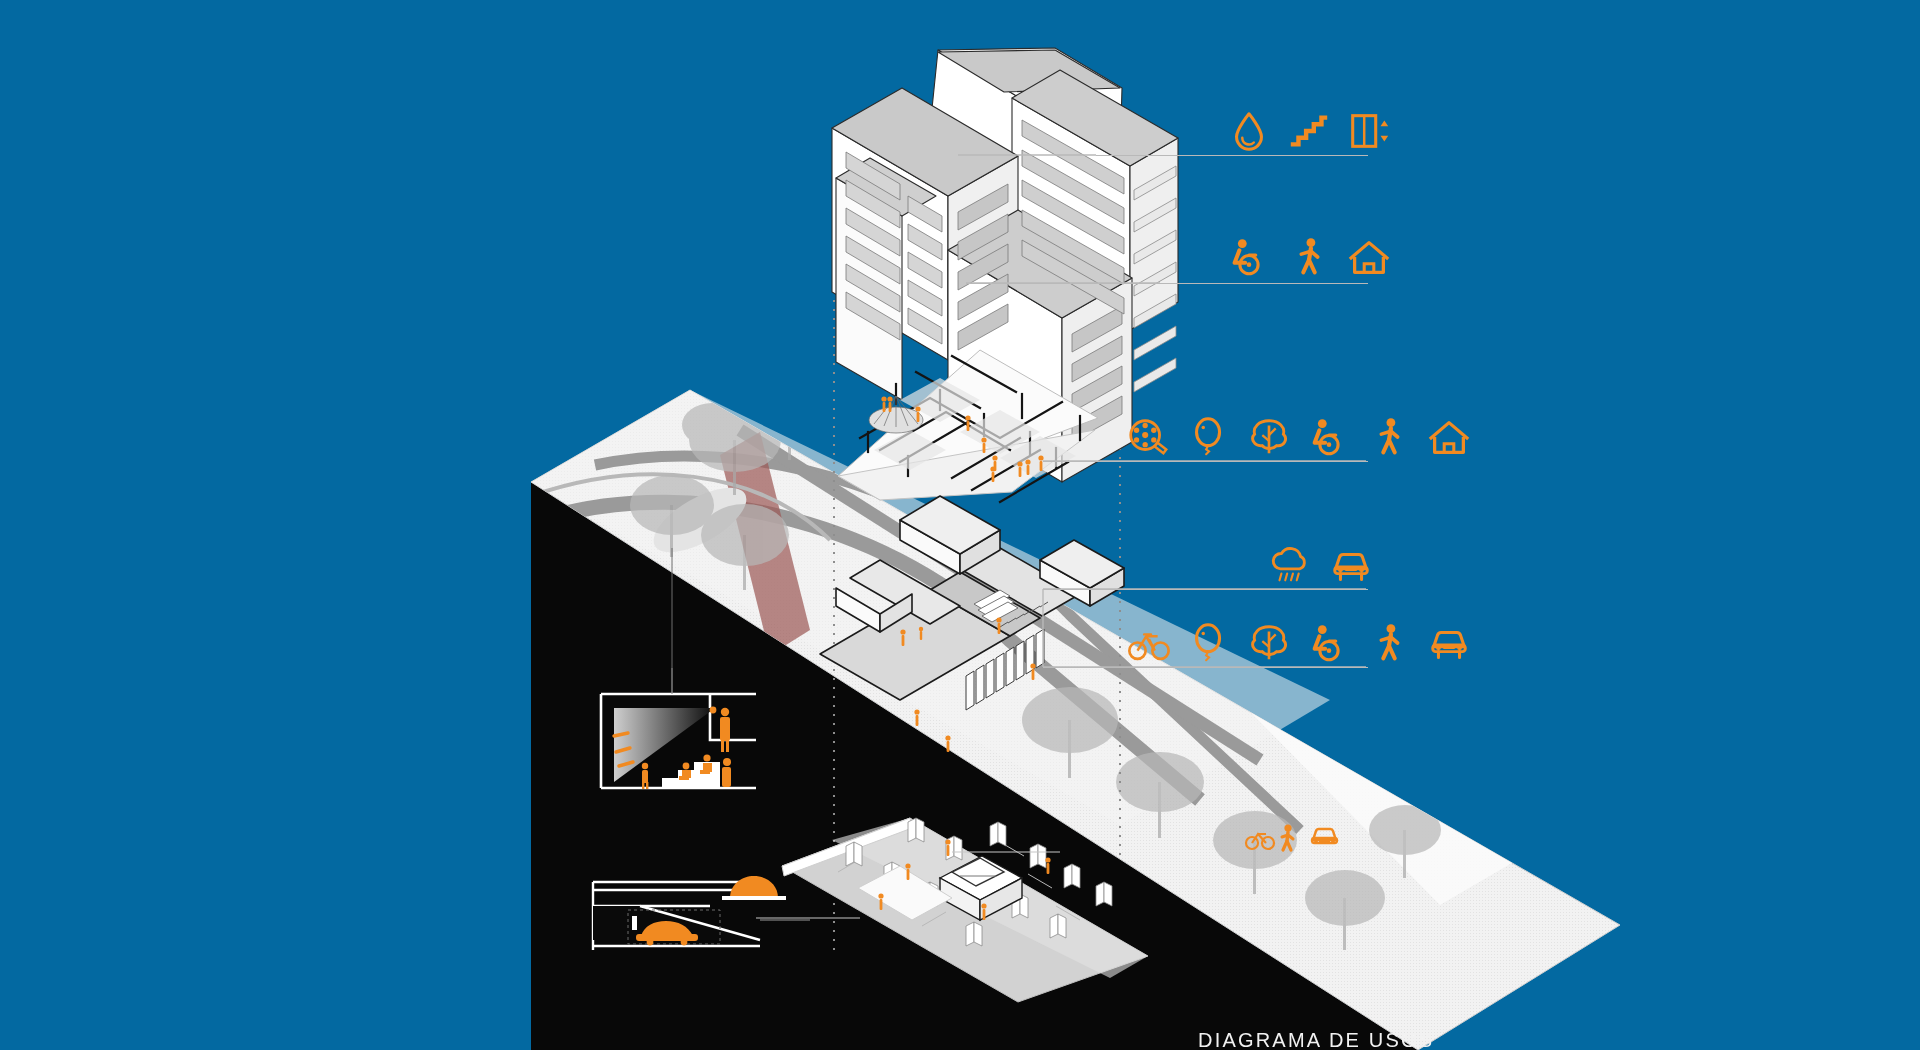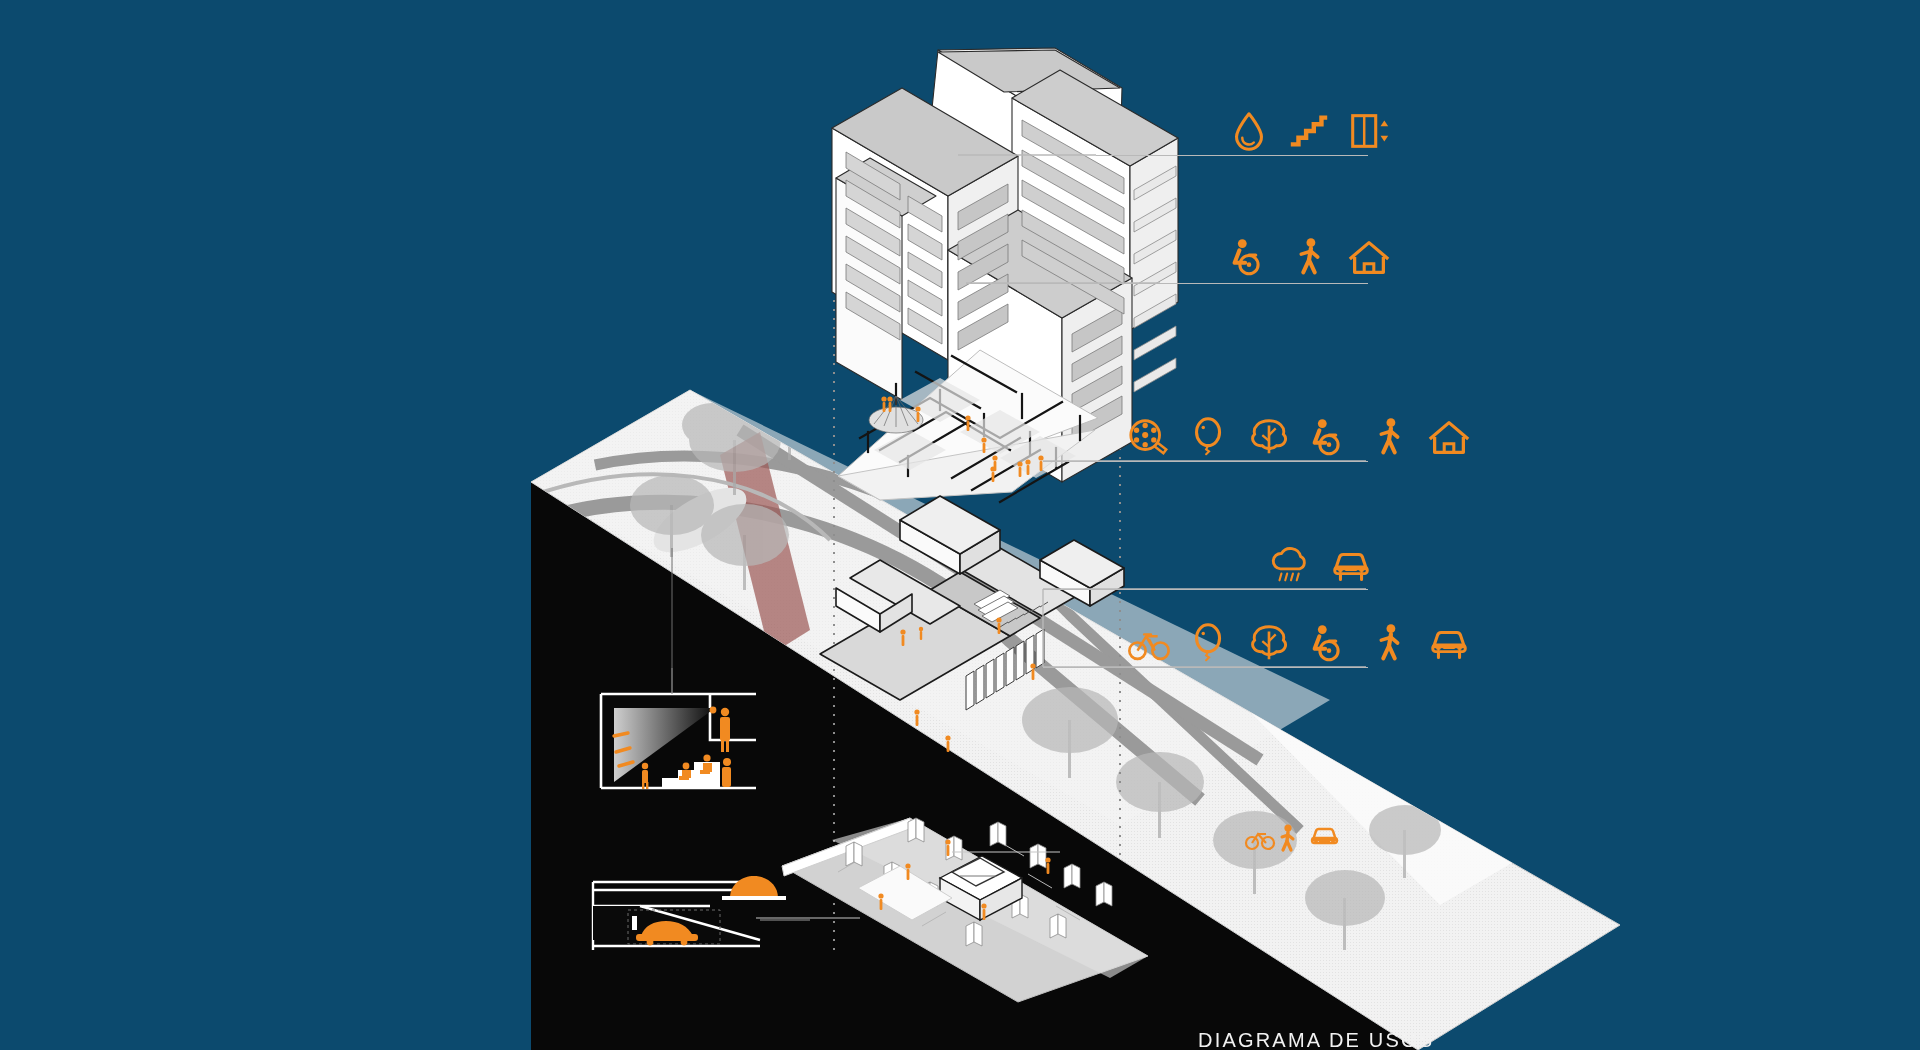--- a/index.html
+++ b/index.html
@@ -1,19 +1,19 @@
 <!DOCTYPE html>
 <html><head>
 <meta charset="utf-8">
 <title>Diagrama de Usos</title>
 <style>
   html,body{margin:0;padding:0;background:#ffffff;}
   body{width:1920px;height:1050px;overflow:hidden;
        font-family:"Liberation Sans","DejaVu Sans",sans-serif;}
-  #stage{position:relative;width:1920px;height:1050px;background:#0c4a6e;}
+  #stage{position:relative;width:1920px;height:1050px;background:#0369a1;}
 
   
   .blackwedge{position:absolute;left:0;top:0;width:1920px;height:1050px;}
 
   
   .layer{position:absolute;left:0;top:0;width:1920px;height:1050px;}
 
   
   .legend-row{position:absolute;display:flex;align-items:flex-end;gap:14px;height:56px;}
   .legend-row .ic{width:46px;height:46px;display:block;}

